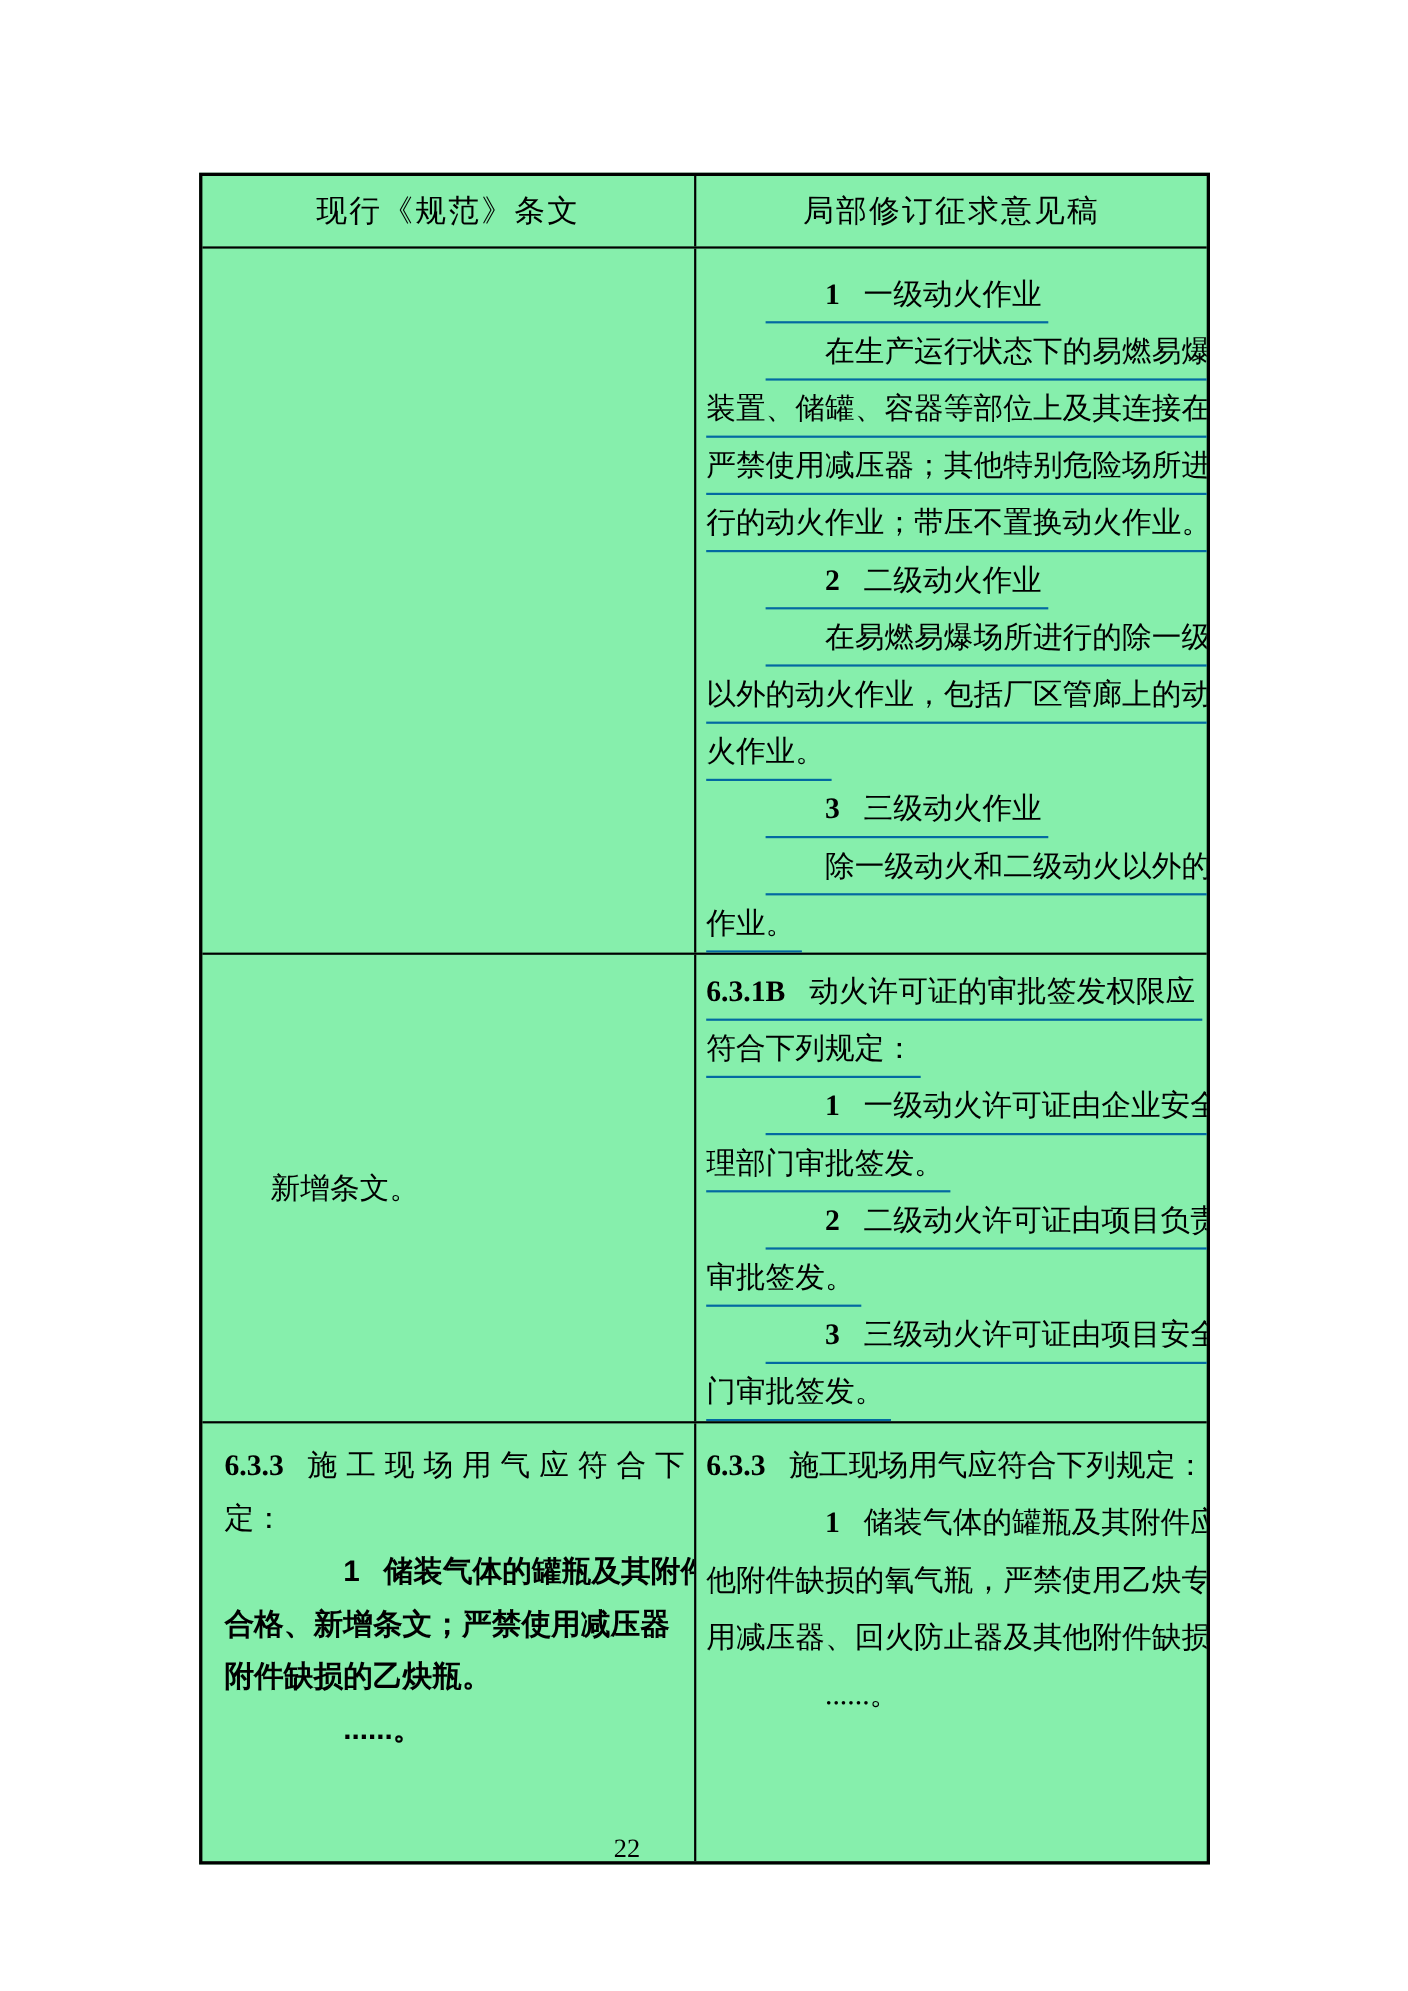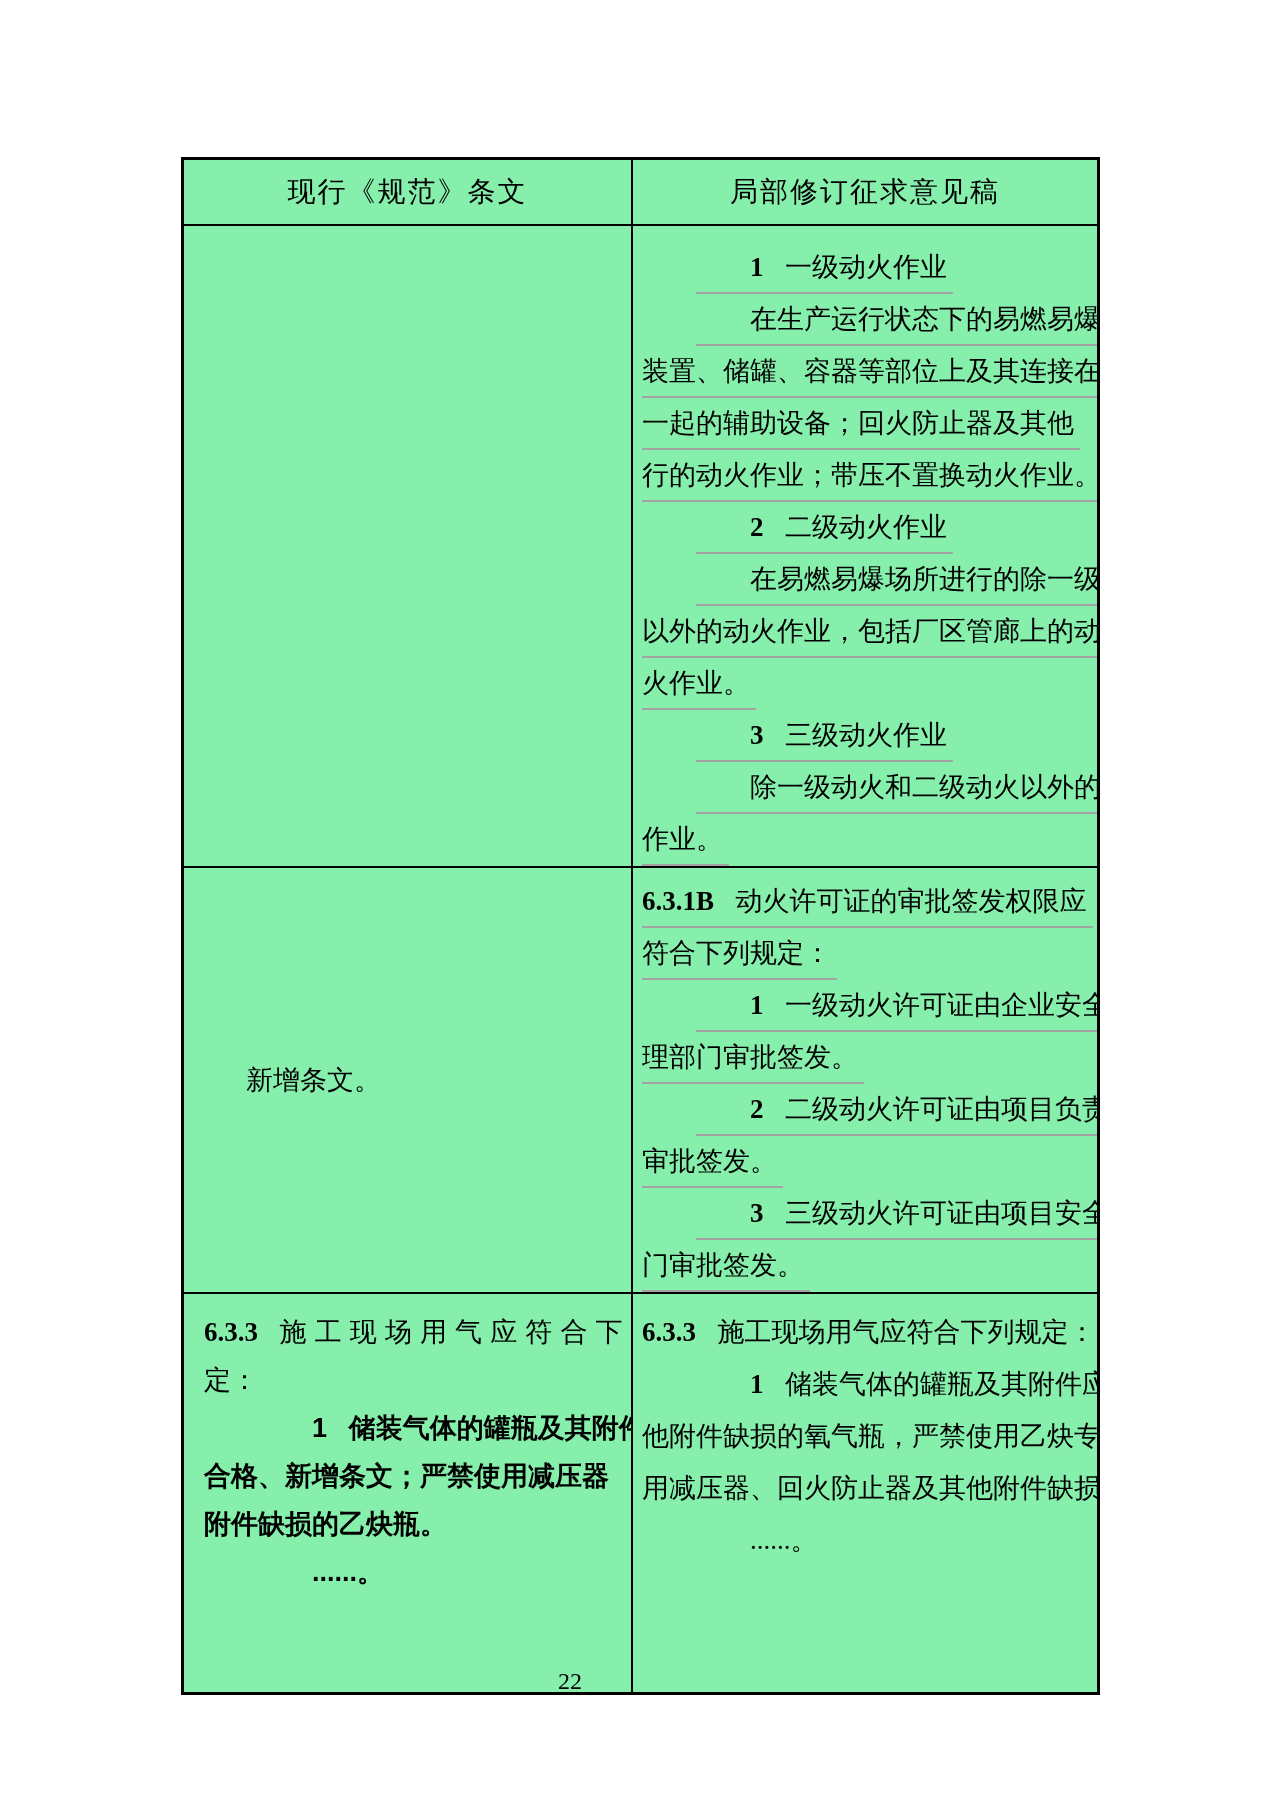--- a/index.html
+++ b/index.html
@@ -36,21 +36,21 @@
     font-size:28px;
     letter-spacing:2px;
   }
   
   .line {
     white-space:nowrap;
     font-size:27px;
   }
   .lt { display:inline-block; }
   .line.u .lt {
-    border-bottom:2px solid #a3a3a3;
+    border-bottom:2px solid #0369a1;
     padding-right:6px;
   }
   .line.ind { text-indent:54px; }
   .pre { margin-right:0.8em; font-weight:bold; font-style:normal; }
   .line.sans {
     font-family:"Liberation Sans", sans-serif;
     font-weight:bold;
   }
   .line.stretch span.body-txt { letter-spacing:0.30em; }
   
@@ -86,21 +86,21 @@
     <div class="cell left-cell">现行《规范》条文</div>
     <div class="cell right-cell">局部修订征求意见稿</div>
   </div>
 
   <div class="row r1">
     <div class="cell left-cell"></div>
     <div class="cell right-cell">
         <div class="line u ind"><span class="lt"><b class="pre">1</b><span class="body-txt">一级动火作业</span></span></div>
         <div class="line u ind"><span class="lt"><span class="body-txt">在生产运行状态下的易燃易爆生产</span></span></div>
         <div class="line u"><span class="lt"><span class="body-txt">装置、储罐、容器等部位上及其连接在</span></span></div>
-        <div class="line u"><span class="lt"><span class="body-txt">一起的辅助设备；回火防止器及其他</span></span></div>
+        <div class="line u"><span class="lt"><span class="body-txt">严禁使用减压器；其他特别危险场所进</span></span></div>
         <div class="line u"><span class="lt"><span class="body-txt">行的动火作业；带压不置换动火作业。</span></span></div>
         <div class="line u ind"><span class="lt"><b class="pre">2</b><span class="body-txt">二级动火作业</span></span></div>
         <div class="line u ind"><span class="lt"><span class="body-txt">在易燃易爆场所进行的除一级动火</span></span></div>
         <div class="line u"><span class="lt"><span class="body-txt">以外的动火作业，包括厂区管廊上的动</span></span></div>
         <div class="line u"><span class="lt"><span class="body-txt">火作业。</span></span></div>
         <div class="line u ind"><span class="lt"><b class="pre">3</b><span class="body-txt">三级动火作业</span></span></div>
         <div class="line u ind"><span class="lt"><span class="body-txt">除一级动火和二级动火以外的动火</span></span></div>
         <div class="line u"><span class="lt"><span class="body-txt">作业。</span></span></div>
       </div>
   </div>

